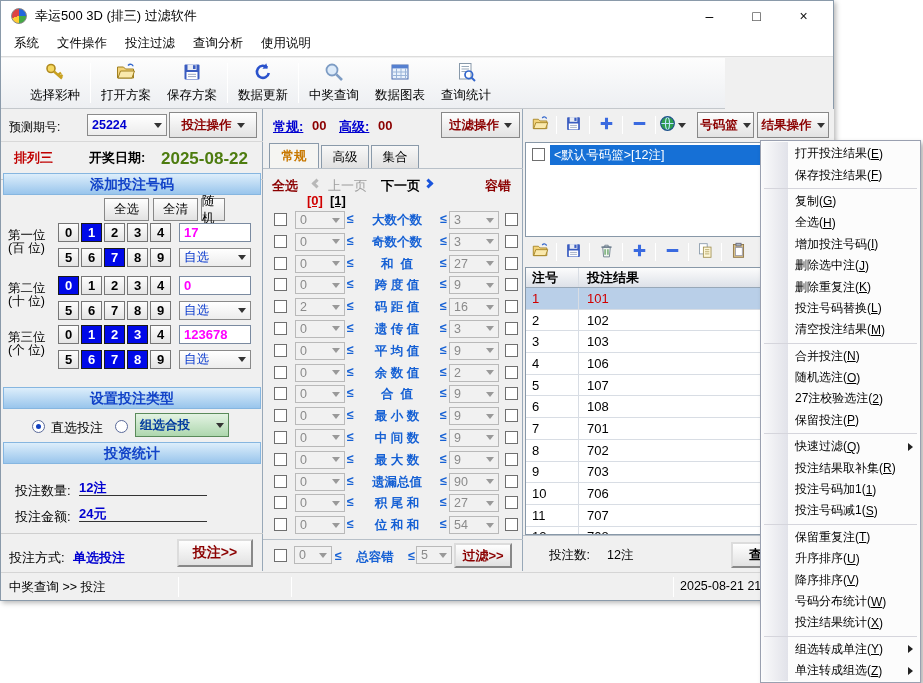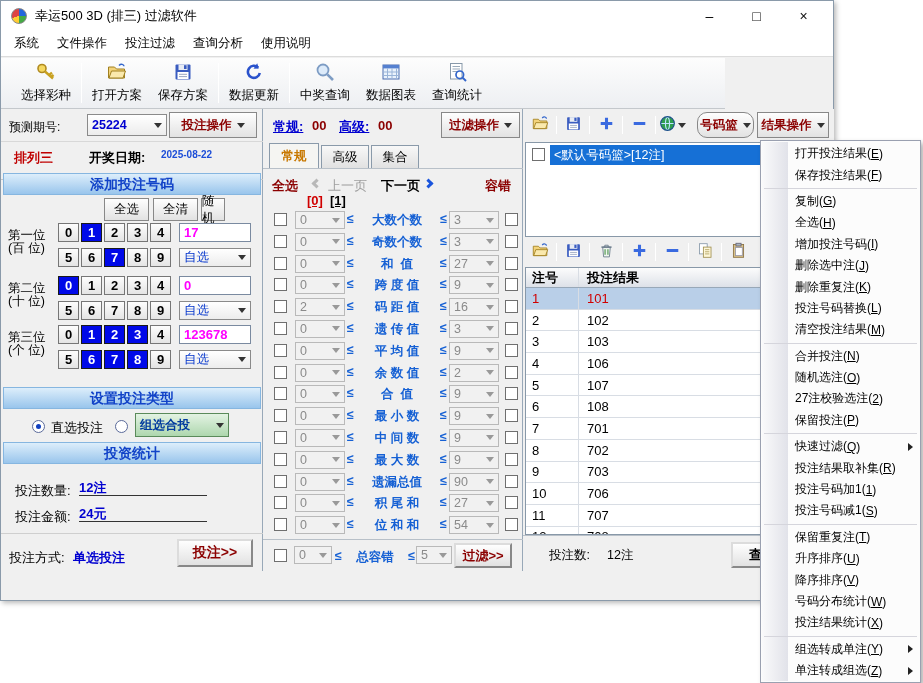--- a/index.html
+++ b/index.html
@@ -14,21 +14,21 @@
              background:conic-gradient(#2266dd 0 25%, #44aa44 25% 50%, #ffcc33 50% 70%, #dd4444 70% 100%);
              border:1px solid #888; }
   .title-text { font-size:13px; margin-left:8px; }
   .win-controls { margin-left:auto; display:flex; margin-right:6px; }
   .win-btn { width:47px; height:28px; display:flex; align-items:center; justify-content:center; font-size:14px; color:#111; }
   .menubar { height:26px; background:#fff; border-bottom:1px solid #dcdcdc; display:flex; align-items:center; padding-left:4px; }
   .menu-item { padding:4px 9px; font-size:12.5px; }
 
   .toolbar { position:absolute; top:57px; left:0; width:724px; height:51px;
              background:linear-gradient(#fdfdfd,#edeff2); border-bottom:1px solid #c4c8cc;
-             display:flex; align-items:center; padding-left:12px; }
+             display:flex; align-items:center; padding-left:21px; }
   .tbtn { width:66px; height:46px; display:flex; flex-direction:column; align-items:center; justify-content:center; gap:2px; font-size:12.5px; }
   .tbtn svg { width:20px; height:20px; }
   .tsep { width:1px; height:40px; background:#cdd2d8; border-right:1px solid #fff; margin:0 2px; }
 
   
   .btn3d { background:linear-gradient(#fefefe,#e2e2e2); border:1px solid #888;
            display:flex; align-items:center; justify-content:center; gap:5px; font-size:12.5px; position:absolute; }
   .arr { width:0; height:0; border-left:4px solid transparent; border-right:4px solid transparent; border-top:5px solid #333; }
   .combo { background:linear-gradient(#fff,#ececec); border:1px solid #8a8a8a; position:absolute;
            display:flex; align-items:center; padding:0 4px; font-size:12.5px; }
@@ -186,21 +186,21 @@
         <span class="arr"></span>
       </div>
       <div class="btn3d" style="left:168px;top:3px;width:88px;height:26px;">
         <span class="redtxt">投注操作</span>
         <span class="arr"></span>
       </div>
 
       <div style="position:absolute;left:0;top:32px;width:262px;height:39px;border-top:1px solid #d8d8d8;border-bottom:1px solid #c8c8c8;">
         <span style="position:absolute;left:13px;top:7px;color:#c00000;font-weight:bold;font-size:13px;">排列三</span>
         <span style="position:absolute;left:88px;top:7px;font-weight:bold;font-size:13px;">开奖日期:</span>
-        <span style="position:absolute;left:160px;top:7px;color:#1d4ed8;font-weight:bold;font-size:10px;">2025-08-22</span>
+        <span style="position:absolute;left:160px;top:7px;color:#4d7c0f;font-weight:bold;font-size:17px;">2025-08-22</span>
       </div>
 
       <div class="bluehdr" style="top:64px;">添加投注号码</div>
 
       <div class="btn3d" style="left:103px;top:89px;width:45px;height:23px;">
           <span>全选</span>
         </div>
       <div class="btn3d" style="left:152px;top:89px;width:45px;height:23px;">
           <span>全清</span>
         </div>
@@ -624,21 +624,21 @@
           <span class="isep"></span>
           <div class="ibtn">
             <span><svg viewBox="0 0 20 20">
                 <circle cx="10" cy="10" r="8" fill="#2e9e50"></circle>
                 <path d="M2 10h16M10 2c3.2 2.6 3.2 13.4 0 16M10 2c-3.2 2.6-3.2 13.4 0 16" stroke="#bfe3ff" fill="none" stroke-width="1.3"></path>
                 <circle cx="10" cy="10" r="8" fill="none" stroke="#1b4f8a" stroke-width="1.4"></circle>
               </svg></span>
             <span class="arr" style="margin-left:2px;"></span>
           </div>
         </div>
-      <div class="btn3d" style="left:174px;top:3px;width:57px;height:26px;border-radius:10px;">
+      <div class="btn3d" style="left:174px;top:3px;width:57px;height:26px;">
         <span class="redtxt">号码篮</span>
         <span class="arr"></span>
       </div>
       <div class="btn3d" style="left:234px;top:3px;width:72px;height:26px;">
         <span class="redtxt">结果操作</span>
         <span class="arr"></span>
       </div>
 
       <div style="position:absolute;left:2px;top:33px;width:307px;height:95px;background:#fff;border:1px solid #8898a8;">
         <div style="position:relative;height:20px;margin:2px;">
@@ -763,20 +763,27 @@
 
       <div style="position:absolute;left:0;top:426px;width:311px;height:36px;border-top:1px solid #b8c0c8;">
         <span style="position:absolute;left:26px;top:11px;font-size:12.5px;">投注数:</span>
         <span style="position:absolute;left:84px;top:11px;font-size:12.5px;">12注</span>
         <div class="btn3d" style="left:208px;top:6px;width:62px;height:26px;border:2px outset #dcdcdc;">
           <span style="font-weight:bold;font-size:13px;">查看</span>
         </div>
       </div>
     </div>
 
+    <div class="statusbar">
+      <span style="position:absolute;left:8px;top:6px;">中奖查询 &gt;&gt; 投注</span>
+      <span class="sdiv" style="left:177px;"></span>
+      <span class="sdiv" style="left:290px;"></span>
+      <span class="sdiv" style="left:672px;"></span>
+      <span style="position:absolute;left:679px;top:6px;">2025-08-21 21</span>
+    </div>
   </div>
 
   <div class="ctx" id="ctxmenu">
     <div class="gutter"></div>
   <div class="mi">打开投注结果(<u>E</u>)</div>
       <div class="mi">保存投注结果(<u>F</u>)</div>
       <div class="msep"></div>
       <div class="mi">复制(<u>G</u>)</div>
       <div class="mi">全选(<u>H</u>)</div>
       <div class="mi">增加投注号码(<u>I</u>)</div>

